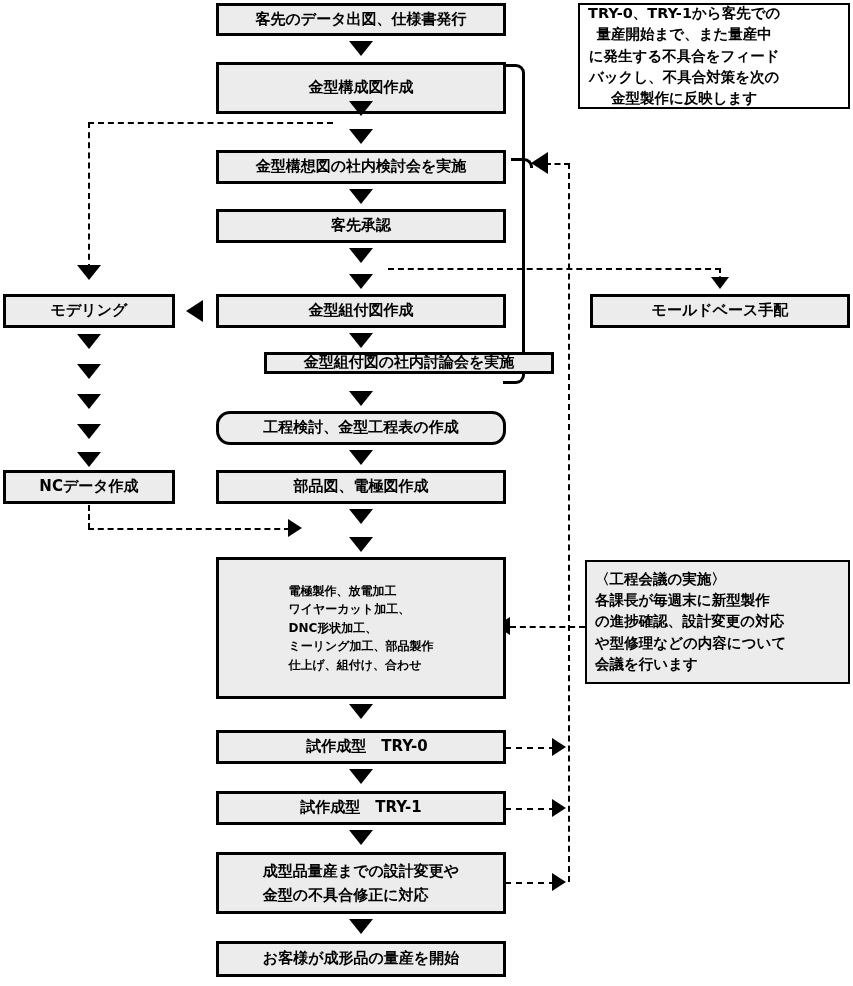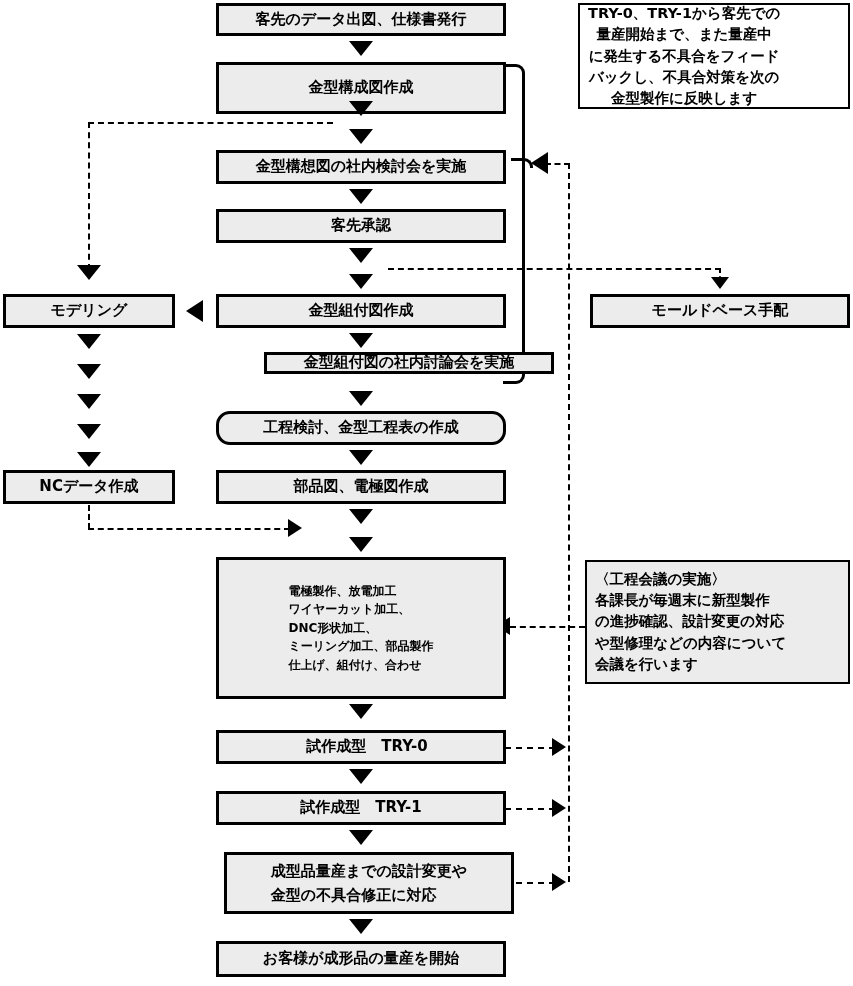--- a/index.html
+++ b/index.html
@@ -184,21 +184,21 @@
 ミーリング加工、部品製作
 仕上げ、組付け、合わせ</div>
   <div class="tri tri-down" style="left:349px; top:704px;"></div>
 
   <div class="box" style="left:216px; top:730px; width:290px; height:34px;padding-left:12px;">試作成型　TRY-0</div>
   <div class="tri tri-down" style="left:349px; top:769px;"></div>
 
   <div class="box" style="left:216px; top:791px; width:290px; height:34px;">試作成型　TRY-1</div>
   <div class="tri tri-down" style="left:349px; top:830px;"></div>
 
-  <div class="box" style="left:216px; top:852px; width:290px; height:62px; line-height:1.6;margin-left:8px;">成型品量産までの設計変更や
+  <div class="box" style="left:216px; top:852px; width:290px; height:62px; line-height:1.6;">成型品量産までの設計変更や
 金型の不具合修正に対応</div>
   <div class="tri tri-down" style="left:349px; top:919px;"></div>
 
   <div class="box" style="left:216px; top:941px; width:290px; height:36px;">お客様が成形品の量産を開始</div>
 
   <div class="box" style="left:3px; top:294px; width:172px; height:34px;">モデリング</div>
   <div class="tri tri-left" style="left:186px; top:300px;"></div>
 
   <div class="tri tri-down" style="left:77px; top:334px;"></div>
   <div class="tri tri-down" style="left:77px; top:364px;"></div>

